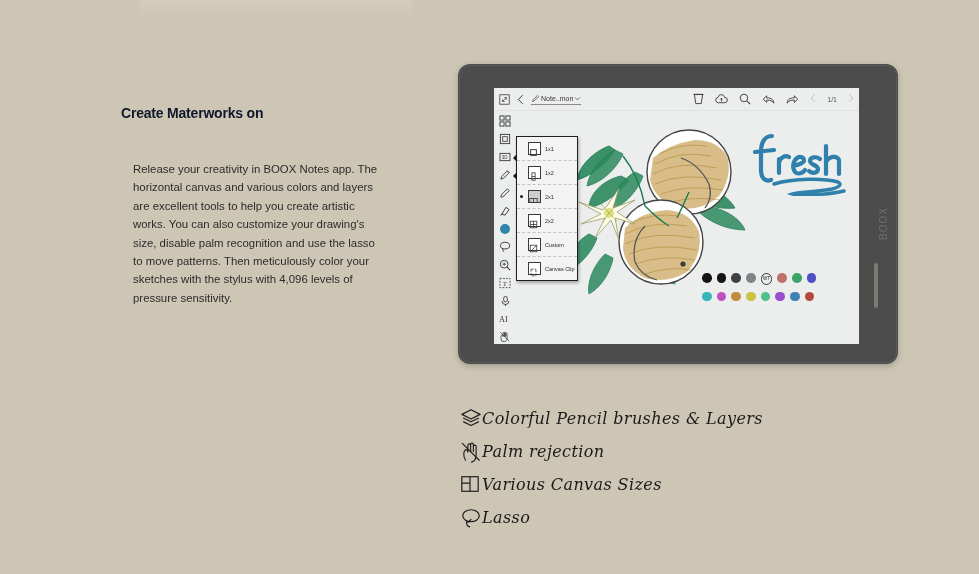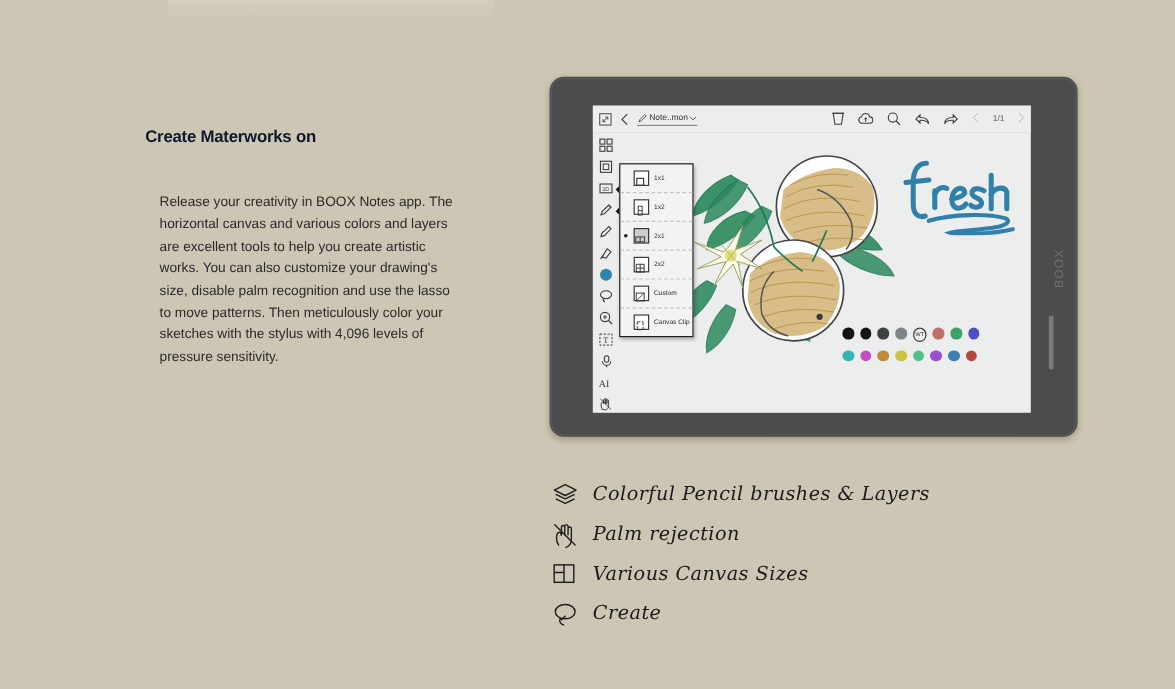--- a/index.html
+++ b/index.html
@@ -123,21 +123,21 @@
   .pal-row{display:flex;gap:5.2px;margin-bottom:7px;}
   .pal-dot{width:9.5px;height:9.5px;border-radius:50%;flex:none;}
   .pal-dot.wt{
     background:#eceded;border:1px solid #3a3a3a;
     font-size:4.5px;color:#222;display:flex;align-items:center;justify-content:center;
     line-height:1;
   }
 
   
   .features{position:absolute;left:460px;top:402px;width:330px;}
-  .feat{display:flex;align-items:flex-start;height:33px;gap:12px;}
+  .feat{display:flex;align-items:center;height:33px;}
   .feat-icon{width:22px;height:22px;flex:none;color:#1d1d1d;}
   .feat-text{
     font-family:"DejaVu Serif", serif;
     font-style:italic;font-size:16px;color:#1b1b1b;white-space:nowrap;
     letter-spacing:.4px;
   }
 </style>
 </head>
 <body>
 
@@ -513,16 +513,16 @@
   <div class="feat">
     <span class="feat-icon">
       <svg width="22" height="22" viewBox="0 0 24 24">
           <g fill="none" stroke="#1d1d1d" stroke-width="1.3">
             <ellipse cx="12" cy="9.5" rx="9" ry="6.5"></ellipse>
             <path d="M7.5 15.2 C6 19 8.4 21.5 11 21.6"></path>
             <path d="M8.2 17.2 L12.4 13.2"></path>
           </g>
         </svg>
     </span>
-    <span class="feat-text">Create</span>
+    <span class="feat-text">Lasso</span>
   </div>
 
 </div>
 
 </body></html>

